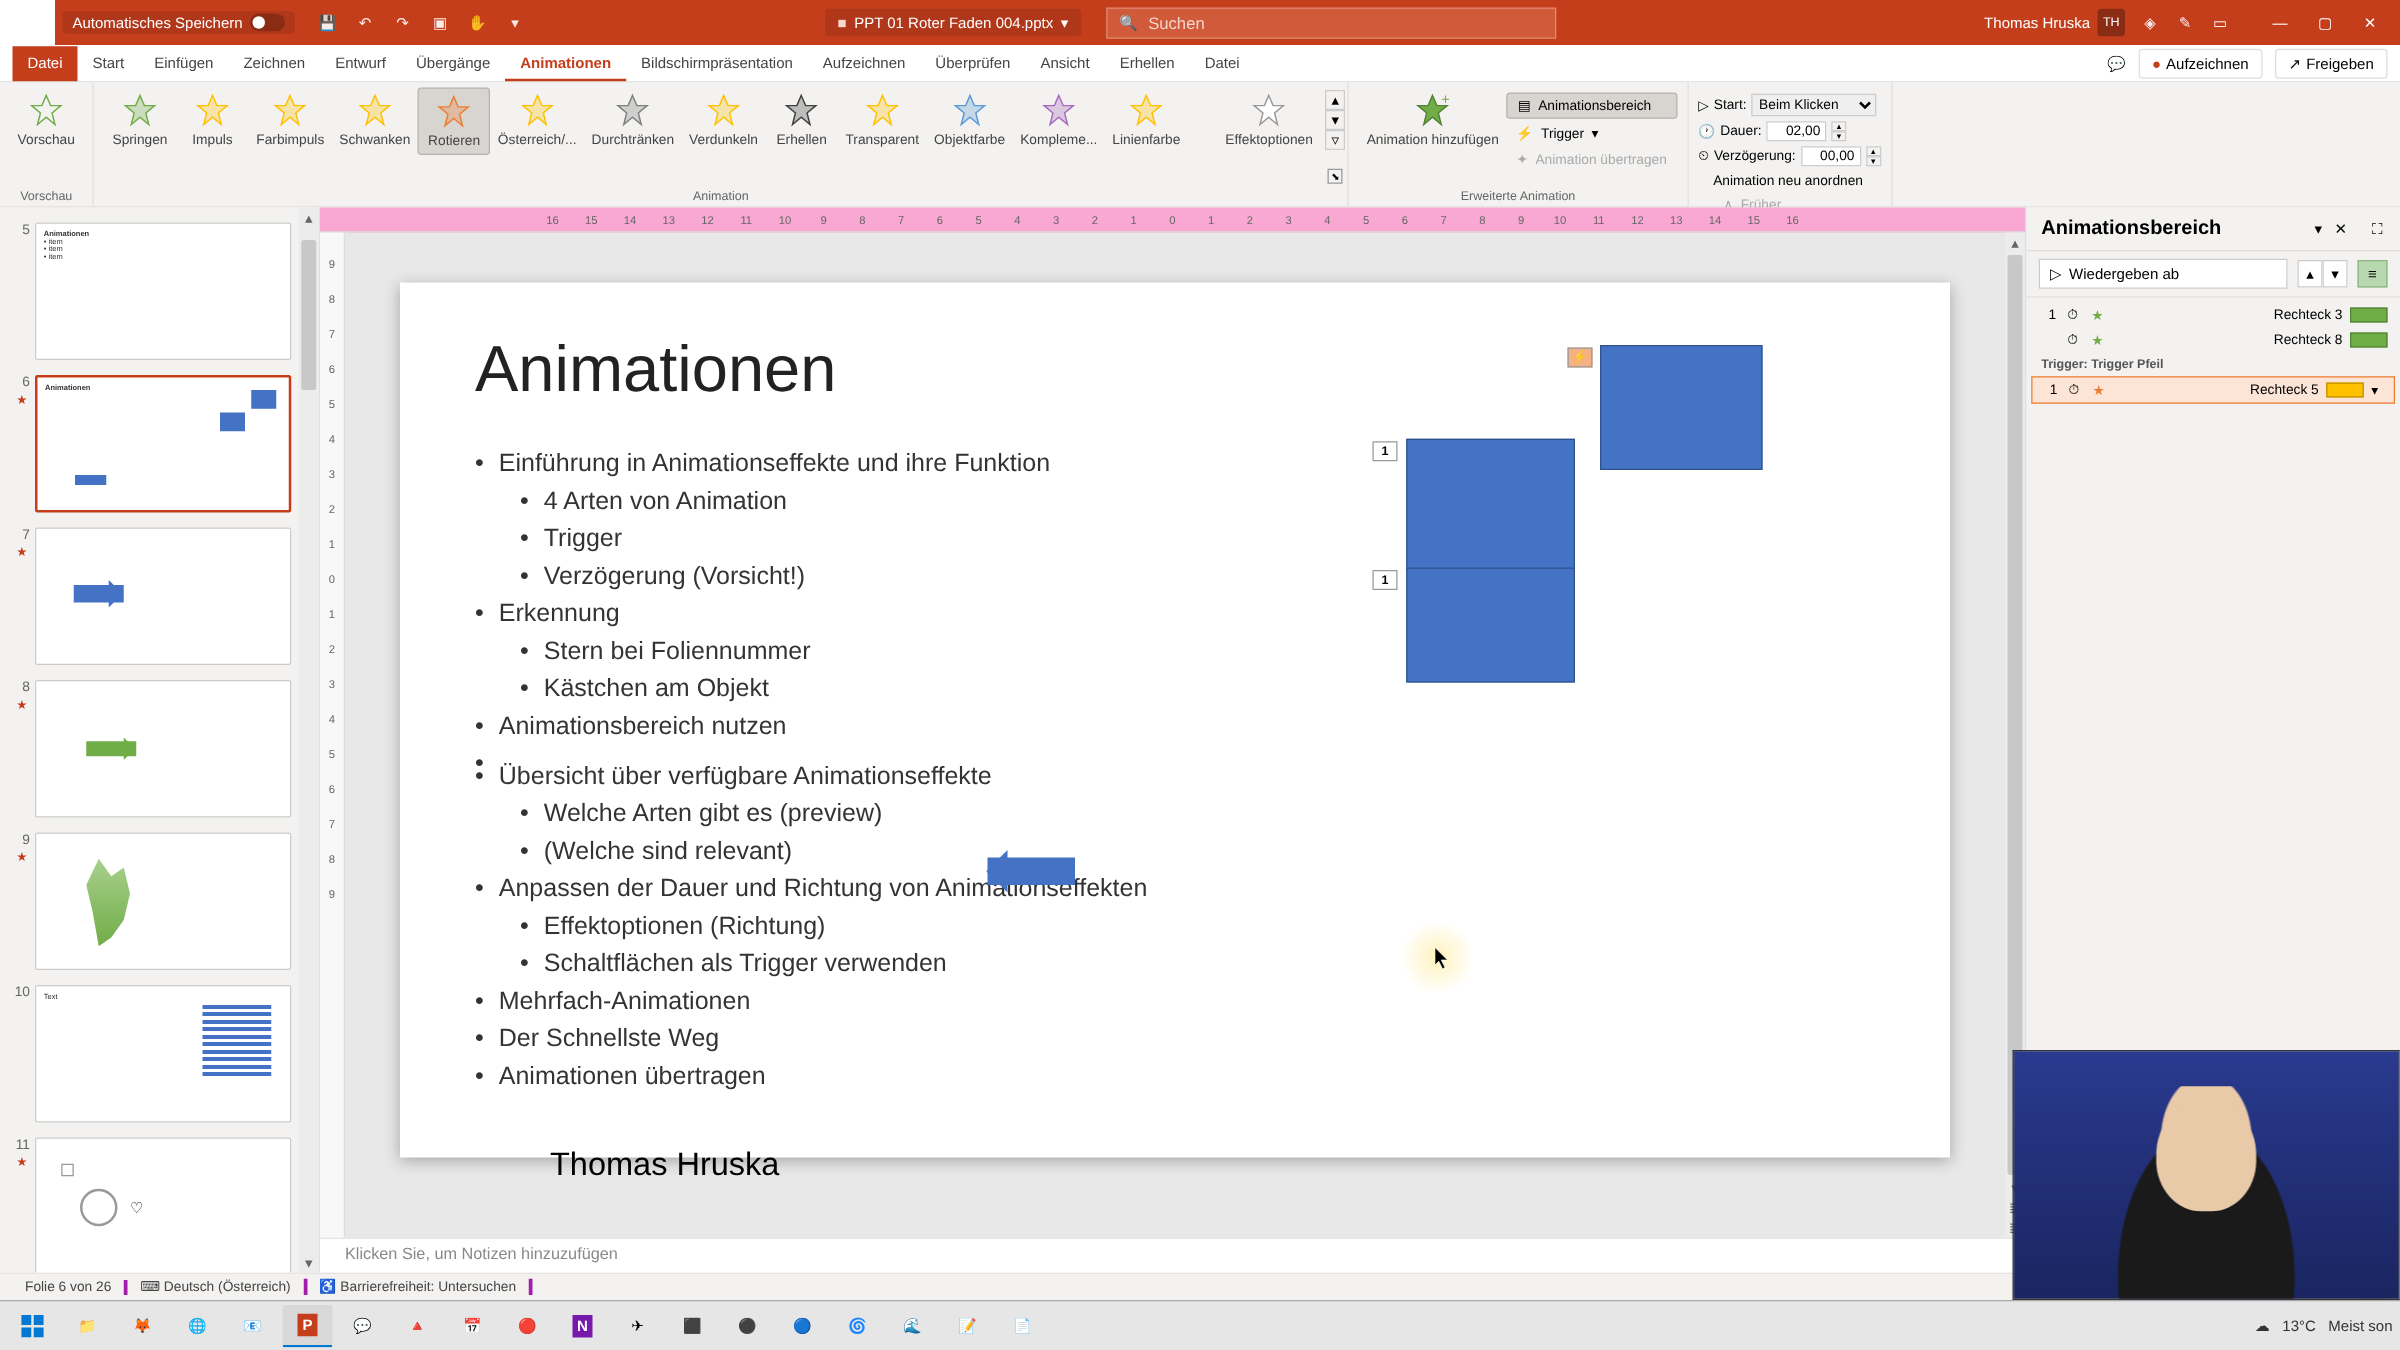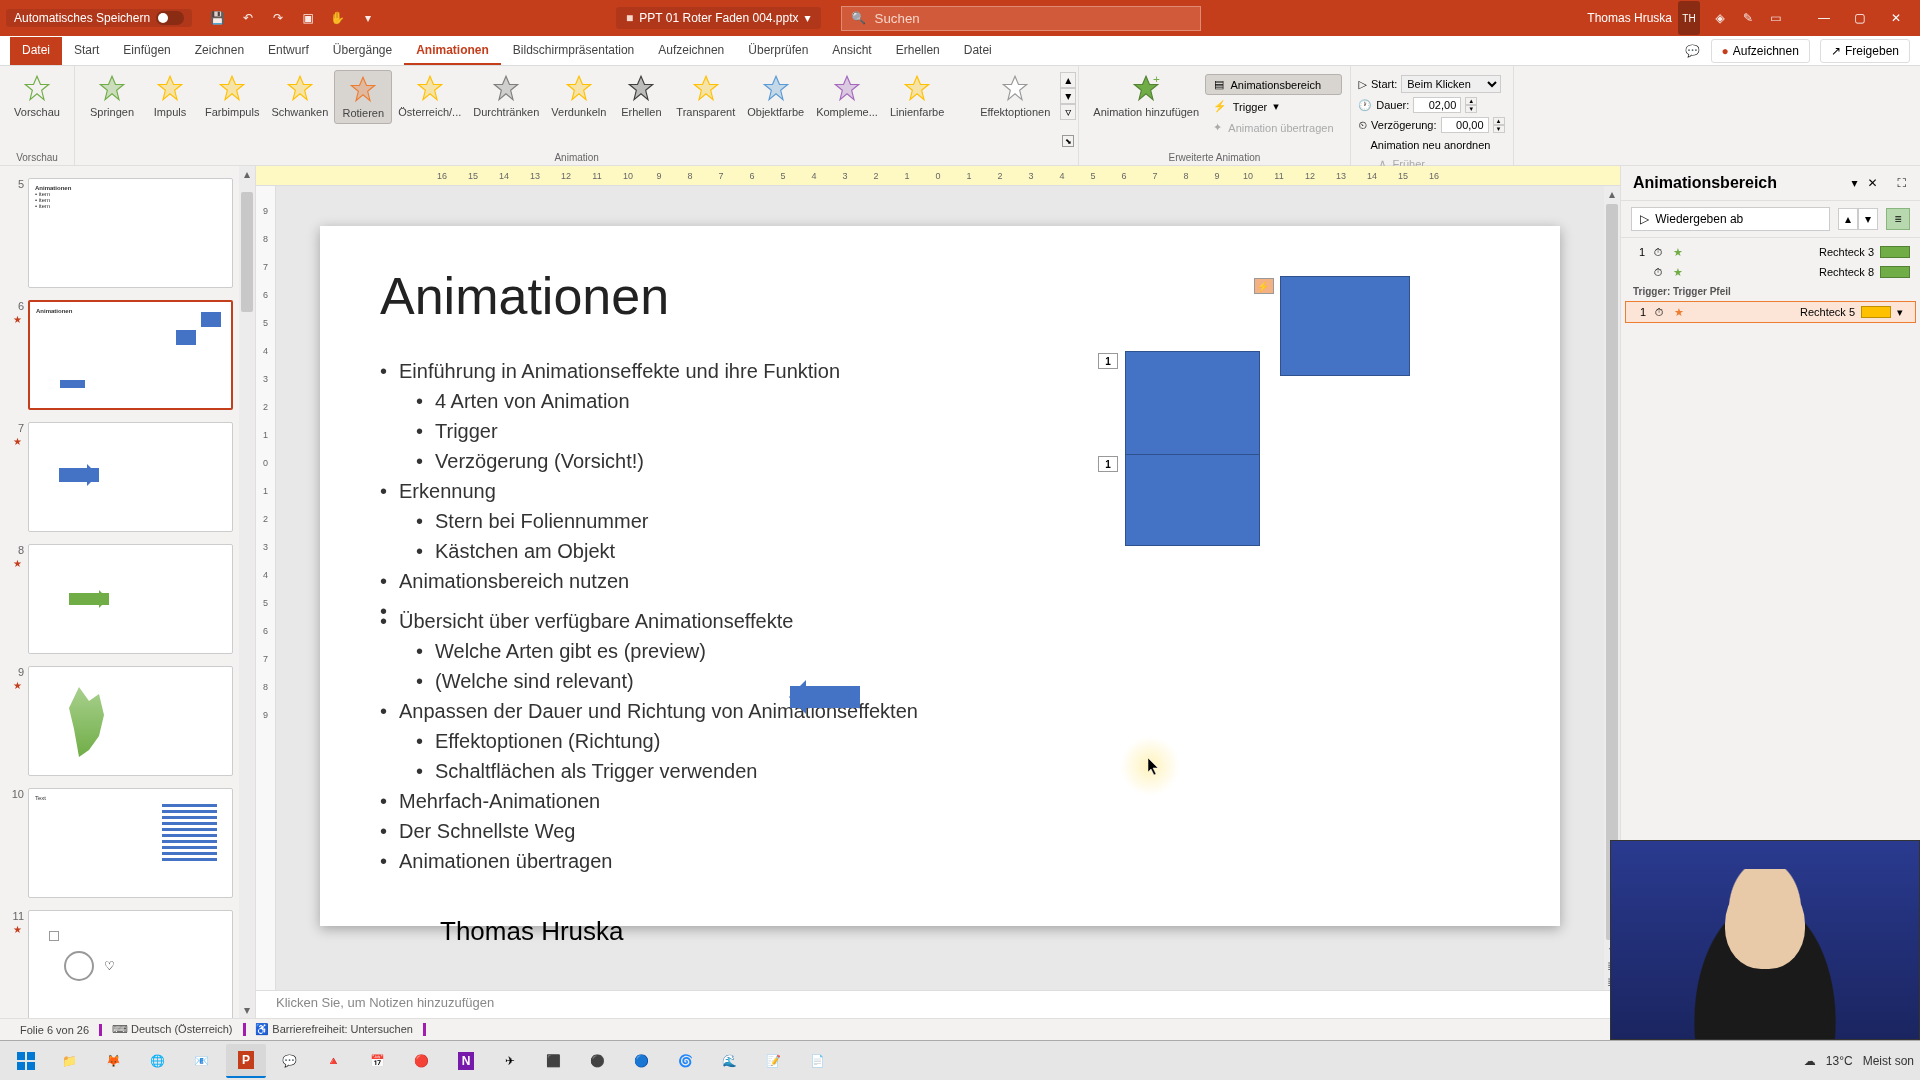--- a/index.html
+++ b/index.html
@@ -1,33 +1,33 @@
 <!DOCTYPE html>
 <html><head>
 <meta charset="utf-8">
 <style>
 * { margin: 0; padding: 0; box-sizing: border-box; font-family: "Segoe UI", sans-serif; }
 body { width: 1920px; height: 1080px; overflow: hidden; background: #fff; font-size: 12px; }
 
 
-.titlebar { height: 36px; background: #c43e1c; display: flex; align-items: center; color: #fff; padding: 0 6px; }
+.titlebar { height: 36px; background: #c43e1c; display: flex; align-items: center; color: #fff; padding: 0 6px; margin-left: 44px; }
 .titlebar .left { display: flex; align-items: center; gap: 8px; }
 .titlebar .autosave { display: flex; align-items: center; gap: 6px; background: rgba(0,0,0,0.1); padding: 2px 8px; border-radius: 3px; }
 .toggle { width: 28px; height: 14px; background: #8a2c13; border-radius: 7px; position: relative; }
 .toggle::after { content: ''; width: 10px; height: 10px; background: #fff; border-radius: 50%; position: absolute; top: 2px; left: 2px; }
 .qat { display: flex; gap: 14px; margin-left: 10px; }
 .qat-icon { width: 16px; height: 16px; opacity: 0.9; cursor: pointer; display:flex; align-items:center; justify-content:center; }
 .titlebar .center { flex: 1; display: flex; align-items: center; justify-content: flex-start; gap: 20px; padding-left: 240px; }
 .filename { display: flex; align-items: center; gap: 6px; background: rgba(0,0,0,0.1); padding: 4px 10px; border-radius: 3px; }
 .searchbox { flex: 0 0 360px; background: #d15a3a; border: 1px solid rgba(255,255,255,0.3); padding: 4px 10px; display: flex; align-items: center; gap: 8px; color: #fff; }
 .searchbox input { background: transparent; border: none; color: #fff; outline: none; flex: 1; }
 .searchbox input::placeholder { color: #f5d5ca; }
 .titlebar .right { display: flex; align-items: center; gap: 12px; }
 .user { display: flex; align-items: center; gap: 6px; }
-.user .badge { width: 22px; height: 34px; background: #8a2c13; border-radius: 3px; display: flex; align-items: center; justify-content: center; font-size: 10px; }
+.user .badge { width: 22px; height: 22px; background: #8a2c13; border-radius: 3px; display: flex; align-items: center; justify-content: center; font-size: 10px; }
 .wincontrols { display: flex; margin-left: 10px; }
 .wincontrols .wc { width: 36px; height: 28px; display: flex; align-items: center; justify-content: center; cursor: pointer; }
 
 
 .menutabs { height: 30px; background: #fff; display: flex; align-items: center; padding: 0 10px; border-bottom: 1px solid #dcdcdc; }
 .menutabs .tab { padding: 6px 12px; cursor: pointer; color: #444; }
 .menutabs .tab.file { background: #c43e1c; color: #fff; }
 .menutabs .tab.active { color: #c43e1c; border-bottom: 2px solid #c43e1c; font-weight: 600; }
 .menutabs .rightactions { margin-left: auto; display: flex; gap: 10px; align-items: center; }
 .menutabs .rightactions .btn { border: 1px solid #ddd; padding: 4px 10px; border-radius: 3px; cursor: pointer; display: flex; align-items: center; gap: 4px; }
@@ -55,21 +55,21 @@
 .thumbs-scroll .track-btn { height: 16px; display:flex; align-items:center; justify-content:center; color:#666; cursor:pointer; }
 .thumbs-scroll .handle { height: 120px; background: #c8c8c8; margin: 10px 2px; border-radius: 2px; }
 .thumb-row { display: flex; gap: 4px; padding: 6px 22px 6px 6px; }
 .thumb-num { width: 18px; text-align: right; color: #666; font-size: 11px; position:relative; }
 .thumb-num .starmark { color:#c43e1c; position:absolute; right:2px; top:14px; font-size:10px; }
 .thumb { flex: 1; background: #fff; height: 110px; border: 1px solid #ccc; border-radius: 2px; overflow:hidden; position:relative; }
 .thumb.selected { border: 2px solid #c43e1c; }
 .thumb-tiny { padding: 6px; font-size: 6px; color:#333; }
 
 .editor { flex: 1; background: #e8e8e8; position: relative; display: flex; flex-direction: column; }
-.ruler-h { height: 20px; background: #fef9c3; border-bottom: 1px solid #ddd; display:flex; align-items:center; justify-content:center; font-size:9px; color:#666; gap:11px; padding:0 40px; }
+.ruler-h { height: 20px; background: #f9a8d4; border-bottom: 1px solid #ddd; display:flex; align-items:center; justify-content:center; font-size:9px; color:#666; gap:11px; padding:0 40px; }
 .ruler-h span { width: 20px; text-align:center; }
 .editor-body { flex: 1; display: flex; position: relative; }
 .ruler-v { width: 20px; background: #f8f8f8; border-right: 1px solid #ddd; display:flex; flex-direction:column; align-items:center; font-size:9px; color:#666; gap: 18px; padding-top:20px; }
 .canvas-wrap { flex: 1; display: flex; align-items: flex-start; justify-content: center; padding: 40px 20px 20px 20px; overflow:hidden; position:relative; }
 .canvas { width: 1240px; height: 700px; background: #fff; box-shadow: 0 3px 12px rgba(0,0,0,0.3); position: relative; padding: 40px 60px; }
 .canvas h1 { font-size: 52px; font-weight: 400; color: #222; margin-bottom: 30px; }
 .canvas ul { list-style: none; }
 .canvas li { font-size: 20px; color: #333; line-height: 1.5; }
 .canvas li::before { content: '•'; margin-right: 12px; color: #333; }
 .canvas li.sub { margin-left: 36px; }

